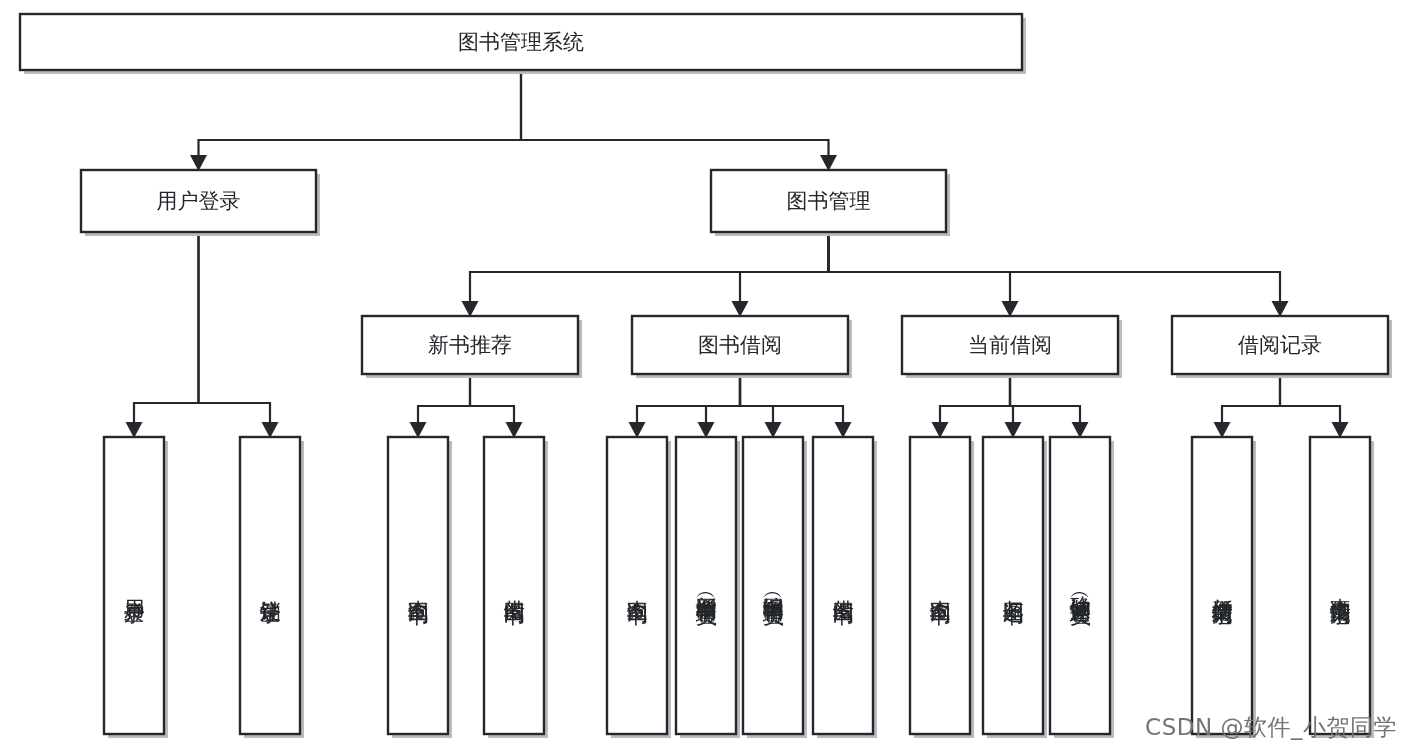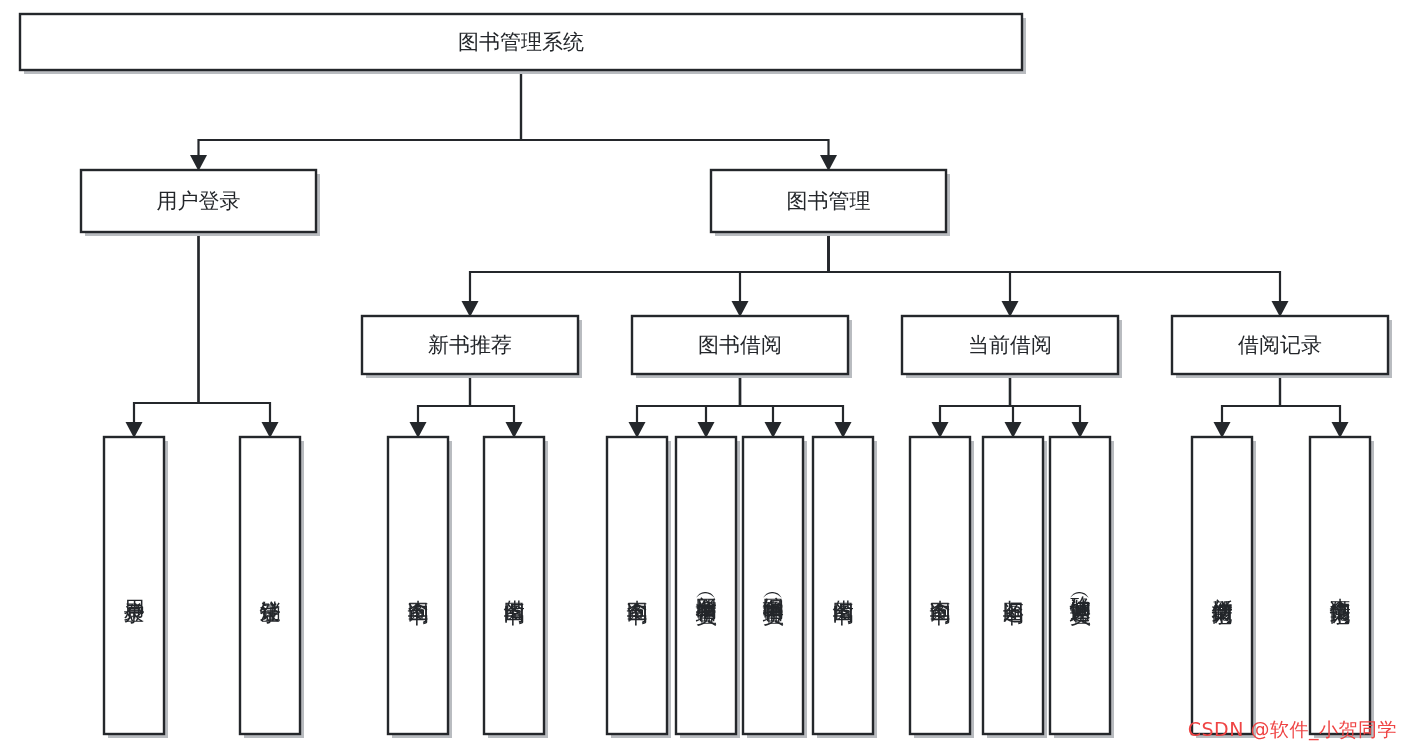--- a/index.html
+++ b/index.html
@@ -69,22 +69,22 @@
     line-height: 1.06;
     color: #23262a;
     letter-spacing: 1.5px;
     white-space: nowrap;
   }
   .watermark {
     position: absolute;
     right: 8px;
     bottom: 4px;
     font-family: "DejaVu Sans", "Liberation Sans", sans-serif;
-    font-size: 19px;
-    color: #ef4444;
+    font-size: 23px;
+    color: #737373;
     letter-spacing: 0.5px;
     user-select: none;
   }
 </style>
 </head>
 <body>
 
 <div id="diagram-root">
   <svg id="diagram-svg" viewBox="0 0 1405 747">
     <g id="edge-layer">

